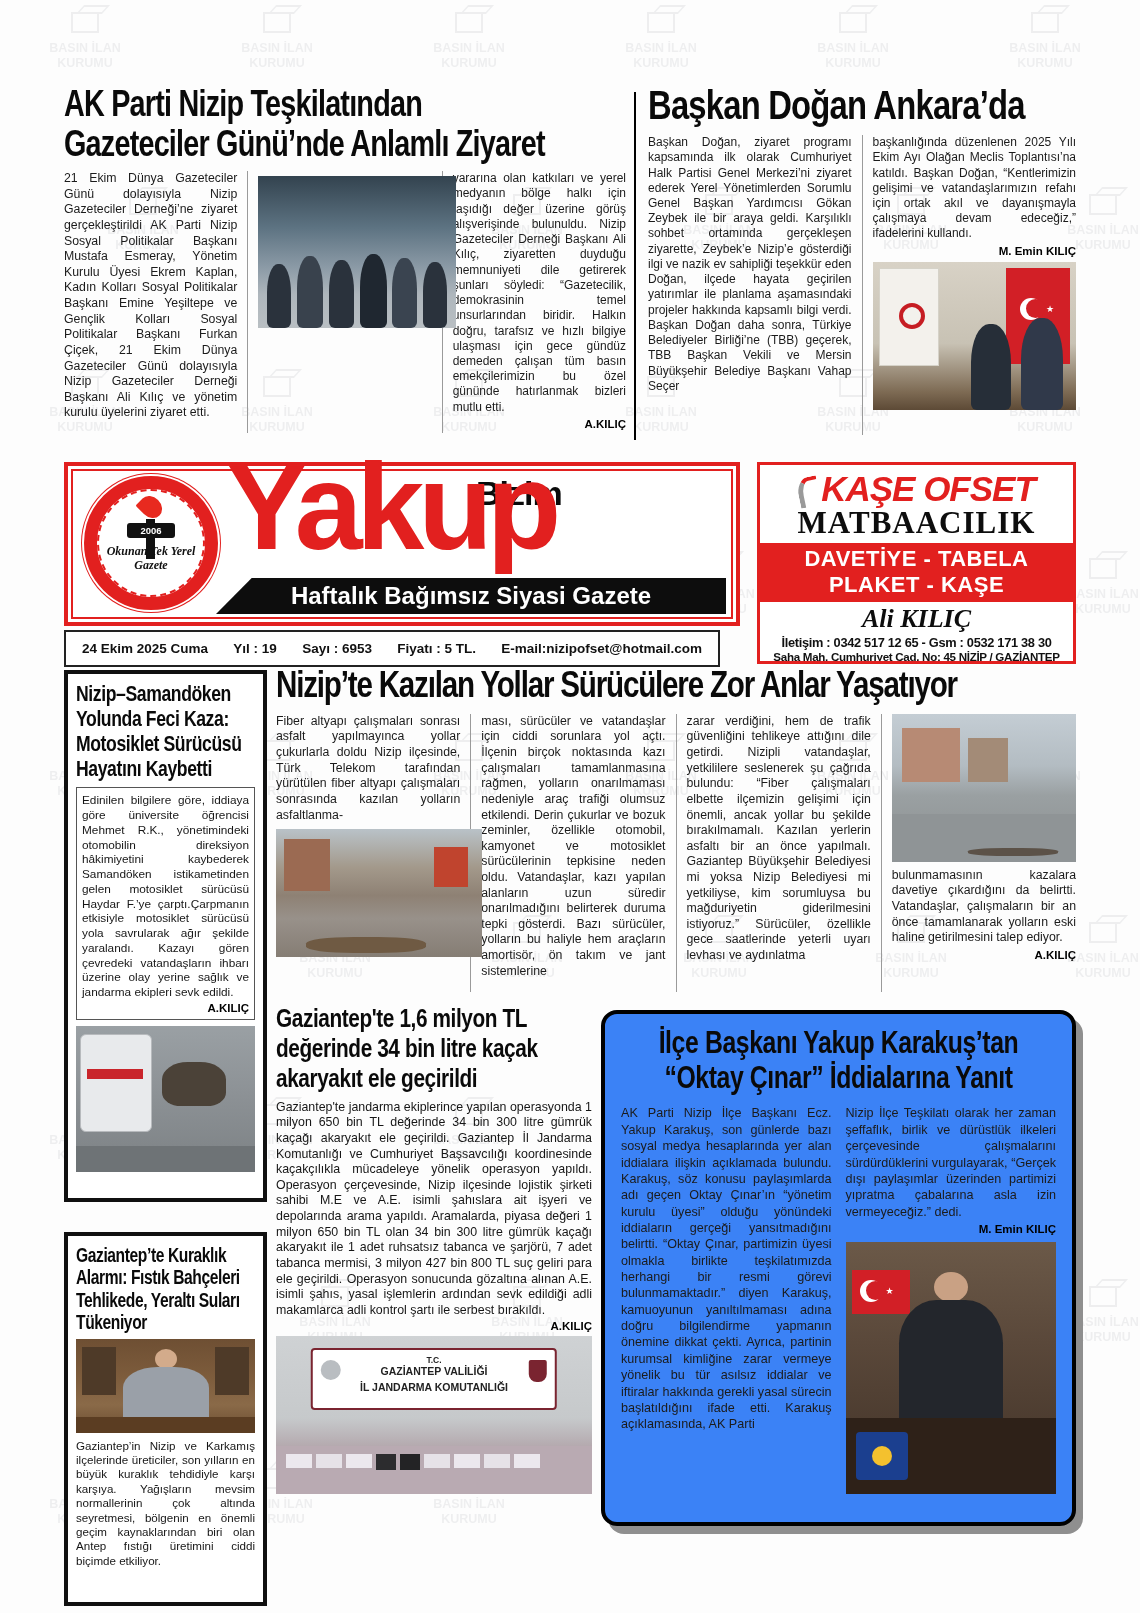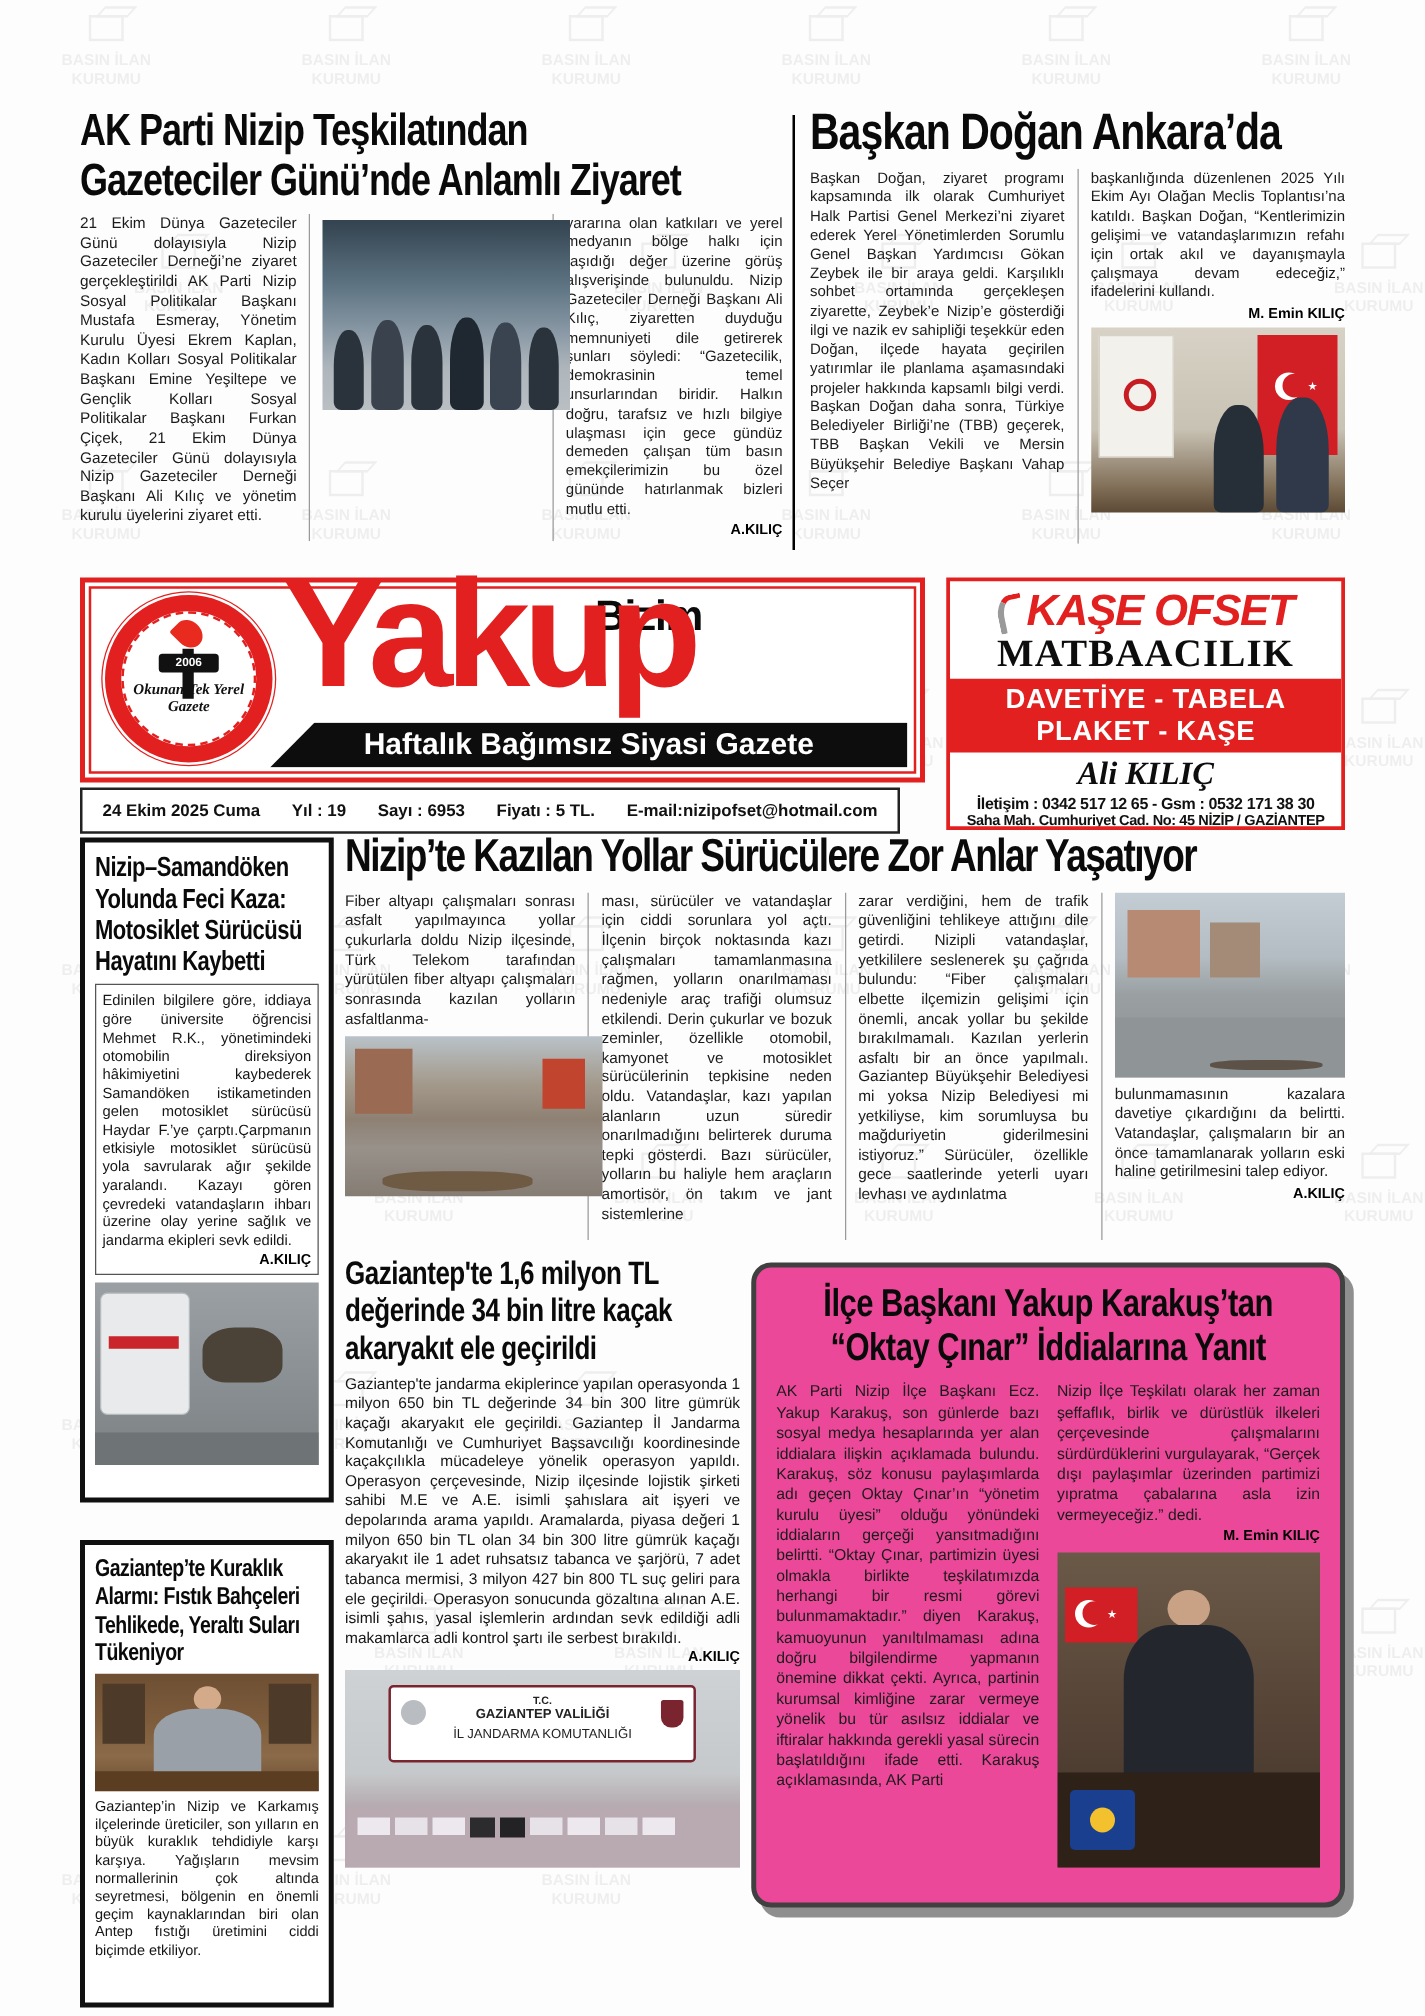--- a/index.html
+++ b/index.html
@@ -49,21 +49,21 @@
        border-radius:60% 0 0 0;vertical-align:middle;margin-right:2px;transform:rotate(-12deg);}
   .ad-line2{font-family:"Liberation Serif",serif;font-weight:bold;font-size:31px;letter-spacing:1px;color:#0d0d0d;margin-top:-4px;}
   .ad-band{background:#e2201f;color:#fff;font-weight:bold;font-size:22px;line-height:1.2;padding:3px 0;margin-top:2px;letter-spacing:.5px;}
   .ad-name{font-family:"Liberation Serif",serif;font-style:italic;font-weight:bold;font-size:26px;margin-top:2px;color:#0d0d0d;}
   .ad-contact{font-weight:bold;font-size:12.8px;color:#111;margin-top:1px;letter-spacing:-.3px;}
   .ad-addr{font-weight:bold;font-size:11.6px;color:#111;letter-spacing:-.3px;}
   
   .datebar{border:2px solid #222;background:#fff;display:flex;align-items:center;
        justify-content:space-between;padding:0 16px;font-size:13.5px;font-weight:bold;color:#111;box-sizing:border-box;}
   
-  .round-box{border:4px solid #404040;border-radius:16px;background:#ec4899;box-shadow:7px 8px 0 #8f8f8f;
+  .round-box{border:4px solid #000000;border-radius:16px;background:#3b82f6;box-shadow:7px 8px 0 #8f8f8f;
        box-sizing:border-box;padding:12px 16px;overflow:hidden;}
   
   .tr-flag{position:absolute;background:#d21f26;overflow:hidden;}
   .crescent{position:absolute;width:22px;height:22px;border-radius:50%;background:#fff;}
   .crescent::after{content:"";position:absolute;left:6px;top:1px;width:19px;height:19px;border-radius:50%;background:#d21f26;}
   .star{position:absolute;color:#fff;font-size:9px;}
 </style>
 </head>
 <body>
 
@@ -259,21 +259,21 @@
       <div>Gaziantep'te 1,6 milyon TL</div>
       <div>değerinde 34 bin litre kaçak</div>
       <div>akaryakıt ele geçirildi</div>
     </div>
     <div style="text-align:justify;font-size:12.4px;line-height:1.26;margin-top:6px;">Gaziantep'te jandarma ekiplerince yapılan operasyonda 1 milyon 650 bin TL değerinde 34 bin 300 litre gümrük kaçağı akaryakıt ele geçirildi. Gaziantep İl Jandarma Komutanlığı ve Cumhuriyet Başsavcılığı koordinesinde kaçakçılıkla mücadeleye yönelik operasyon yapıldı. Operasyon çerçevesinde, Nizip ilçesinde lojistik şirketi sahibi M.E ve A.E. isimli şahıslara ait işyeri ve depolarında arama yapıldı. Aramalarda, piyasa değeri 1 milyon 650 bin TL olan 34 bin 300 litre gümrük kaçağı akaryakıt ile 1 adet ruhsatsız tabanca ve şarjörü, 7 adet tabanca mermisi, 3 milyon 427 bin 800 TL suç geliri para ele geçirildi. Operasyon sonucunda gözaltına alınan A.E. isimli şahıs, yasal işlemlerin ardından sevk edildiği adli makamlarca adli kontrol şartı ile serbest bırakıldı.</div>
     <div class="byline">A.KILIÇ</div>
     <div class="photo" style="height:158px;margin-top:4px;background:linear-gradient(180deg,#cfd2d4 0%,#c6c9cb 52%,#b4a9ae 70%,#a99ba2 100%);">
       <div style="position:absolute;left:50%;top:12px;transform:translateX(-50%);width:78%;height:62px;background:#fff;border:2px solid #7a2430;border-radius:4px;text-align:center;padding-top:5px;box-sizing:border-box;">
         <div style="font-size:8.5px;font-weight:bold;color:#222;">T.C.</div>
         <div style="font-size:10.5px;font-weight:bold;color:#222;">GAZİANTEP VALİLİĞİ</div>
-        <div style="font-size:10.5px;font-weight:normal;color:#222;margin-top:4px;">İL JANDARMA KOMUTANLIĞI</div>
+        <div style="font-size:10.5px;font-weight:bold;color:#222;margin-top:4px;">İL JANDARMA KOMUTANLIĞI</div>
         <div style="position:absolute;left:8px;top:10px;width:20px;height:20px;border-radius:50%;background:#b9bdc1;"></div>
         <div style="position:absolute;right:8px;top:10px;width:18px;height:22px;background:#7a2430;border-radius:2px 2px 8px 8px;"></div>
       </div>
       <div style="position:absolute;left:0;right:0;bottom:0;height:48px;background:#b9aab2;">
         <div style="display:flex;gap:4px;padding:8px 10px;">
           <div style="width:26px;height:14px;background:#ece8ee;"></div>
             <div style="width:26px;height:14px;background:#e6e2e8;"></div>
             <div style="width:26px;height:14px;background:#ece8ee;"></div>
             <div style="width:20px;height:16px;background:#2c2c2e;"></div>
             <div style="width:20px;height:16px;background:#232325;"></div>

